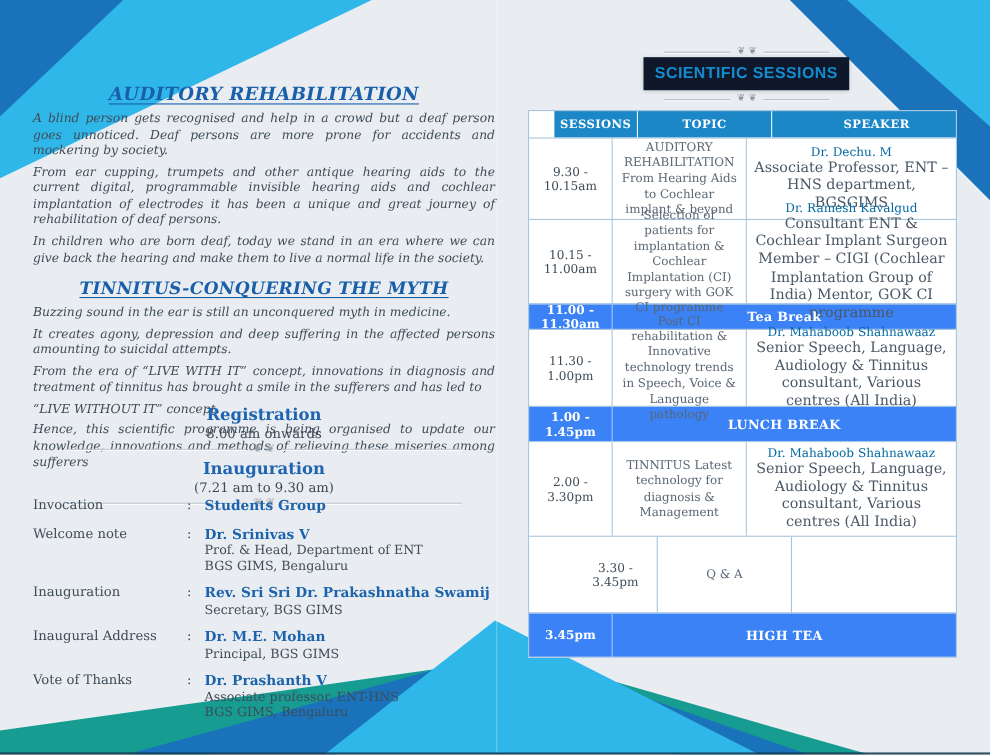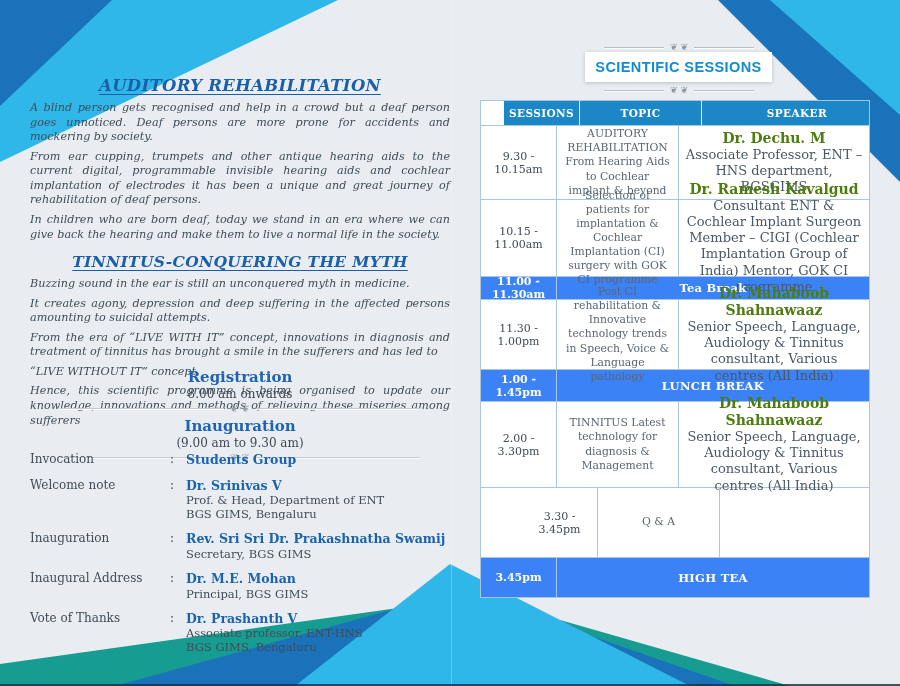--- a/index.html
+++ b/index.html
@@ -26,21 +26,21 @@
 
   .program{position:absolute;left:30px;top:452px;width:430px;}
   .prog-row{display:flex;margin-bottom:10px;}
   .prog-label{width:128px;font-size:12px;color:#3f4c58;flex:none;}
   .prog-colon{width:28px;font-size:12px;color:#3f4c58;flex:none;text-align:center;}
   .prog-val{flex:1;}
   .prog-name{font-weight:bold;color:#1b63ac;font-size:12.5px;line-height:1.25;}
   .prog-line{font-size:11.5px;color:#3f4c58;line-height:1.22;}
 
   
-  .banner{position:absolute;left:585px;top:52px;width:187px;height:30px;background:#ffffff;
+  .banner{position:absolute;left:585px;top:52px;width:187px;height:30px;background:#0f172a;
           box-shadow:0 1px 4px rgba(20,40,60,.22);display:flex;align-items:center;justify-content:center;}
   .banner-text{font-family:"Liberation Sans",sans-serif;font-weight:bold;font-size:14.5px;
                color:#128cce;letter-spacing:.4px;}
   .banner-orn{position:absolute;width:150px;left:604px;display:flex;align-items:center;}
   .banner-orn .orn-line{border-top-color:#b7bec6;}
   .banner-orn .orn-glyph{font-size:9px;color:#8d959e;}
 
   .sessions-table{position:absolute;left:480px;top:100px;width:390px;
                   border:1px solid #a9c6e0;box-sizing:border-box;background:#fff;}
   .trow{display:flex;border-top:1px solid #a9c6e0;box-sizing:border-box;}
@@ -50,21 +50,21 @@
   .tcell:last-child{border-right:none;}
   .col-time{width:76px;flex:none;}
   .col-topic{width:122px;flex:none;padding:2px 7px;}
   .col-speaker{width:190px;flex:none;padding:2px 6px;}
   .hrow{background:#1c87c7;}
   .hrow .tcell{border-right:1px solid #eaf3fa;color:#fff;font-weight:bold;font-size:10.5px;
                letter-spacing:.4px;}
   .hrow .tcell:last-child{border-right:none;}
   .time-text{font-size:11px;color:#3f4b57;}
   .topic-text{font-size:10.8px;color:#5a6672;line-height:1.3;}
-  .spk-name{font-weight:bold;color:#4d7c0f;font-size:14px;line-height:1.2;}
+  .spk-name{font-weight:normal;color:#0369a1;font-size:11px;line-height:1.2;}
   .spk-desc{font-size:13px;color:#4a5765;line-height:1.25;}
   .brow{background:#3b82f6;color:#fff;}
   .brow .col-time{border-right:1px solid rgba(255,255,255,.55);font-weight:bold;font-size:11px;}
   .brow .bcell{flex:1;display:flex;align-items:center;justify-content:center;
                font-weight:bold;font-size:11.5px;letter-spacing:.3px;}
 </style>
 </head>
 <body>
 
 <div class="page">
@@ -105,21 +105,21 @@
 
     <div class="reg-block">
       <div class="reg-title">Registration</div>
       <div class="reg-sub">8.00 am onwards</div>
       <div class="orn-row">
         <span class="orn-line"></span>
         <span class="orn-glyph">❦ ❦</span>
         <span class="orn-line"></span>
       </div>
       <div class="reg-title">Inauguration</div>
-      <div class="reg-sub">(9.00 am to 9.30 am)</div>
+      <div class="reg-sub">(7.21 am to 9.30 am)</div>
       <div class="orn-row">
         <span class="orn-line"></span>
         <span class="orn-glyph">❦ ❦</span>
         <span class="orn-line"></span>
       </div>
     </div>
 
     <div class="program">
 
       <div class="prog-row">

